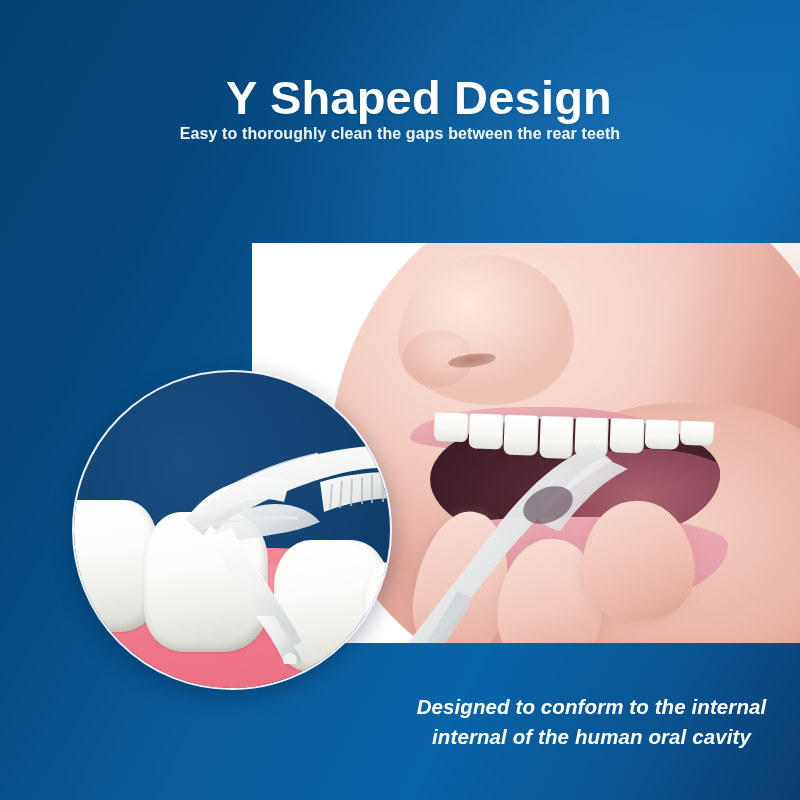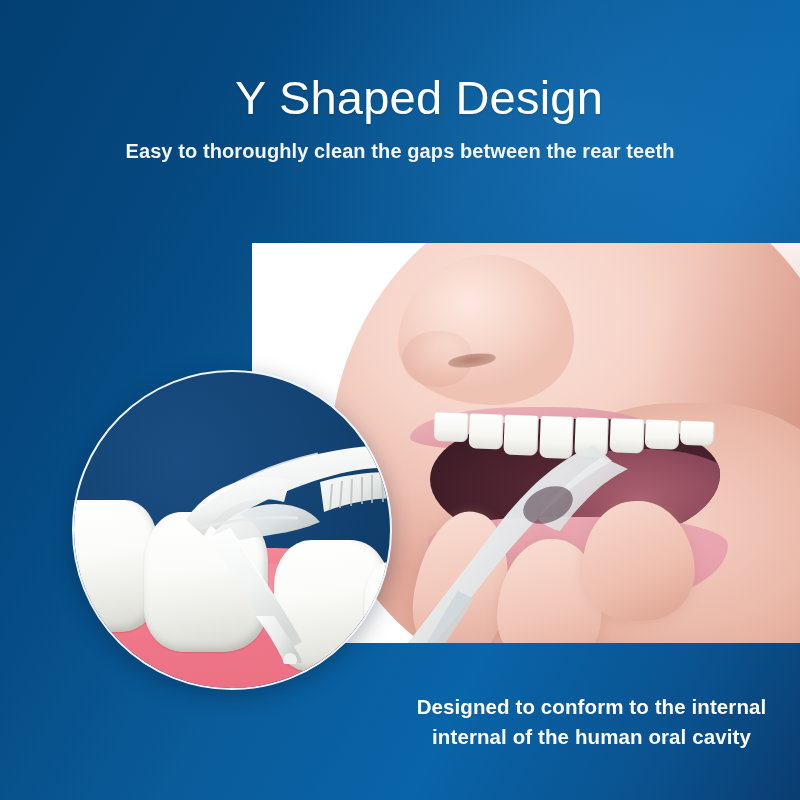--- a/index.html
+++ b/index.html
@@ -29,30 +29,29 @@
     content:"";
     position:absolute; inset:0;
     background:radial-gradient(ellipse 70% 55% at 78% 18%, rgba(40,130,200,.38), rgba(0,0,0,0) 65%);
     pointer-events:none;
   }
 
   
   .header { position:absolute; left:0; right:0; top:72px; text-align:center; z-index:6; }
   .title {
     font-size:47px;
-    font-weight:400;
+    font-weight:700;
     color:#ffffff;
     letter-spacing:.2px;
     line-height:1.12;
     text-shadow:0 1px 3px rgba(0,0,0,.12);
     margin-left:38px;
   }
   .subtitle {
-    margin-top:15px;
-    font-size:20px;
+    font-size:16px;
     font-weight:600;
     color:#f2f7fc;
     letter-spacing:.1px;
   }
 
   
   .photo-panel {
     position:absolute;
     left:252px; top:243px;
     width:548px; height:400px;
@@ -228,20 +227,21 @@
     align-items:center; justify-content:center;
     padding:0 16px;
   }
   .caption-line{
     font-size:20.5px;
     font-weight:600;
     color:#ffffff;
     line-height:1.42;
     text-align:center;
     letter-spacing:.1px;
+    font-style:italic;
   }
 </style>
 </head>
 <body>
 
 <div id="stage">
 
   <div class="header">
     <div class="title">Y Shaped Design</div>
     <div class="subtitle">Easy to thoroughly clean the gaps between the rear teeth</div>

